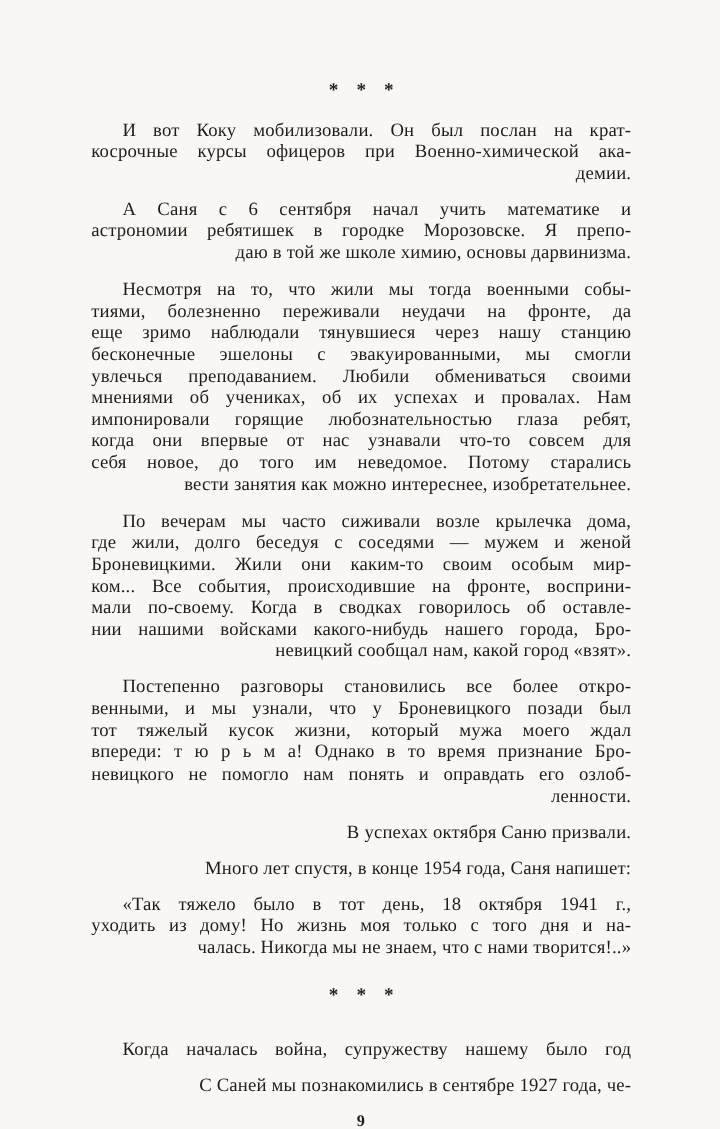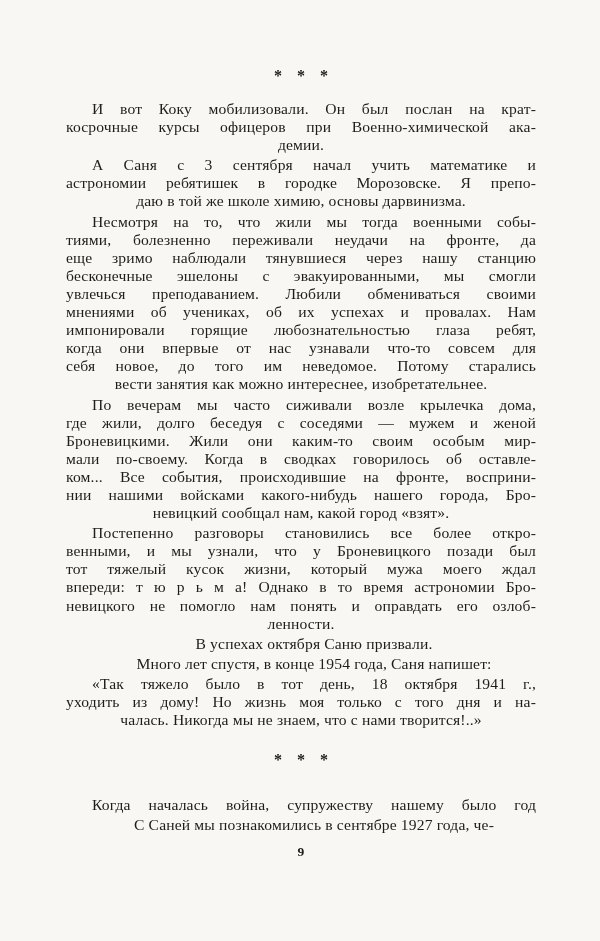--- a/index.html
+++ b/index.html
@@ -33,29 +33,29 @@
     font-weight: 700;
     font-size: 16px;
     word-spacing: 11px;
     margin: 0 0 14px 0;
   }
   .separator.mid {
     margin-top: 21px;
     margin-bottom: 26px;
   }
   .paragraph {
-    margin: 2px;
+    margin: 12px;
   }
   .line {
     height: 18.1px;
     line-height: 18.1px;
     font-size: 15.6px;
     letter-spacing: 0.15px;
     white-space: normal;
-    text-align: center;
+    text-align: right;
   }
   .line.just {
     text-align: justify;
     text-align-last: justify;
     text-justify: inter-word;
   }
   .line.indent {
     text-indent: 26px;
   }
   .page-number {
@@ -71,50 +71,50 @@
 
 <div class="scan-page" style="background: rgb(248, 247, 243); color: rgb(30, 29, 27);">
   <main class="text-block" id="text-block">
       <div class="separator">* * *</div>
       <div class="paragraph">
         <div class="line indent just">И вот Коку мобилизовали. Он был послан на крат-</div>
         <div class="line just">косрочные курсы офицеров при Военно-химической ака-</div>
         <div class="line">демии.</div>
       </div>
       <div class="paragraph">
-        <div class="line indent just">А Саня с 3 сентября начал учить математике и</div>
+        <div class="line indent just">А Саня с 6 сентября начал учить математике и</div>
         <div class="line just">астрономии ребятишек в городке Морозовске. Я препо-</div>
         <div class="line">даю в той же школе химию, основы дарвинизма.</div>
       </div>
       <div class="paragraph">
         <div class="line indent just">Несмотря на то, что жили мы тогда военными собы-</div>
         <div class="line just">тиями, болезненно переживали неудачи на фронте, да</div>
         <div class="line just">еще зримо наблюдали тянувшиеся через нашу станцию</div>
         <div class="line just">бесконечные эшелоны с эвакуированными, мы смогли</div>
         <div class="line just">увлечься преподаванием. Любили обмениваться своими</div>
         <div class="line just">мнениями об учениках, об их успехах и провалах. Нам</div>
         <div class="line just">импонировали горящие любознательностью глаза ребят,</div>
         <div class="line just">когда они впервые от нас узнавали что-то совсем для</div>
         <div class="line just">себя новое, до того им неведомое. Потому старались</div>
         <div class="line">вести занятия как можно интереснее, изобретательнее.</div>
       </div>
       <div class="paragraph">
         <div class="line indent just">По вечерам мы часто сиживали возле крылечка дома,</div>
         <div class="line just">где жили, долго беседуя с соседями — мужем и женой</div>
         <div class="line just">Броневицкими. Жили они каким-то своим особым мир-</div>
+        <div class="line just">ком... Все события, происходившие на фронте, восприни-</div>
         <div class="line just">мали по-своему. Когда в сводках говорилось об оставле-</div>
-        <div class="line just">ком... Все события, происходившие на фронте, восприни-</div>
         <div class="line just">нии нашими войсками какого-нибудь нашего города, Бро-</div>
         <div class="line">невицкий сообщал нам, какой город «взят».</div>
       </div>
       <div class="paragraph">
         <div class="line indent just">Постепенно разговоры становились все более откро-</div>
         <div class="line just">венными, и мы узнали, что у Броневицкого позади был</div>
         <div class="line just">тот тяжелый кусок жизни, который мужа моего ждал</div>
-        <div class="line just">впереди: т ю р ь м а! Однако в то время астрономии Бро-</div>
+        <div class="line just">впереди: т ю р ь м а! Однако в то время признание Бро-</div>
         <div class="line just">невицкого не помогло нам понять и оправдать его озлоб-</div>
         <div class="line">ленности.</div>
       </div>
       <div class="paragraph">
         <div class="line indent">В успехах октября Саню призвали.</div>
       </div>
       <div class="paragraph">
         <div class="line indent">Много лет спустя, в конце 1954 года, Саня напишет:</div>
       </div>
       <div class="paragraph">

